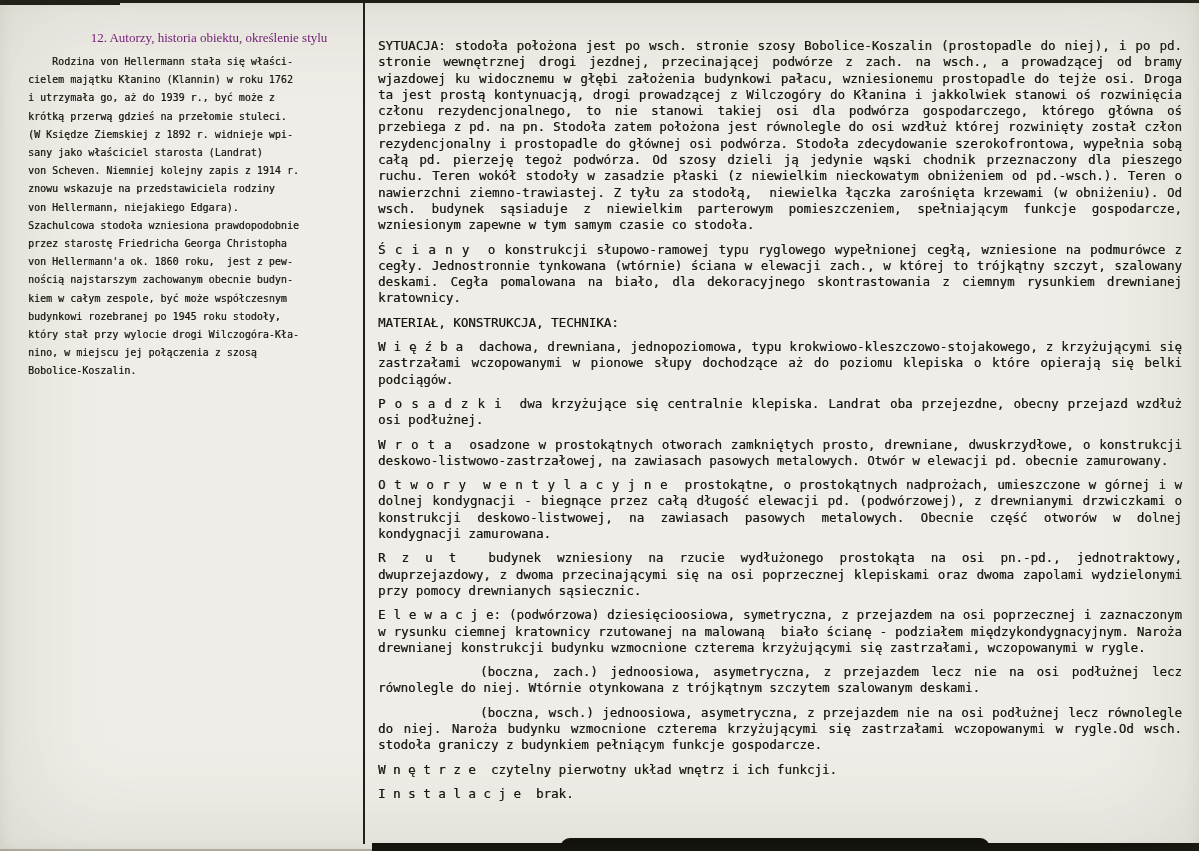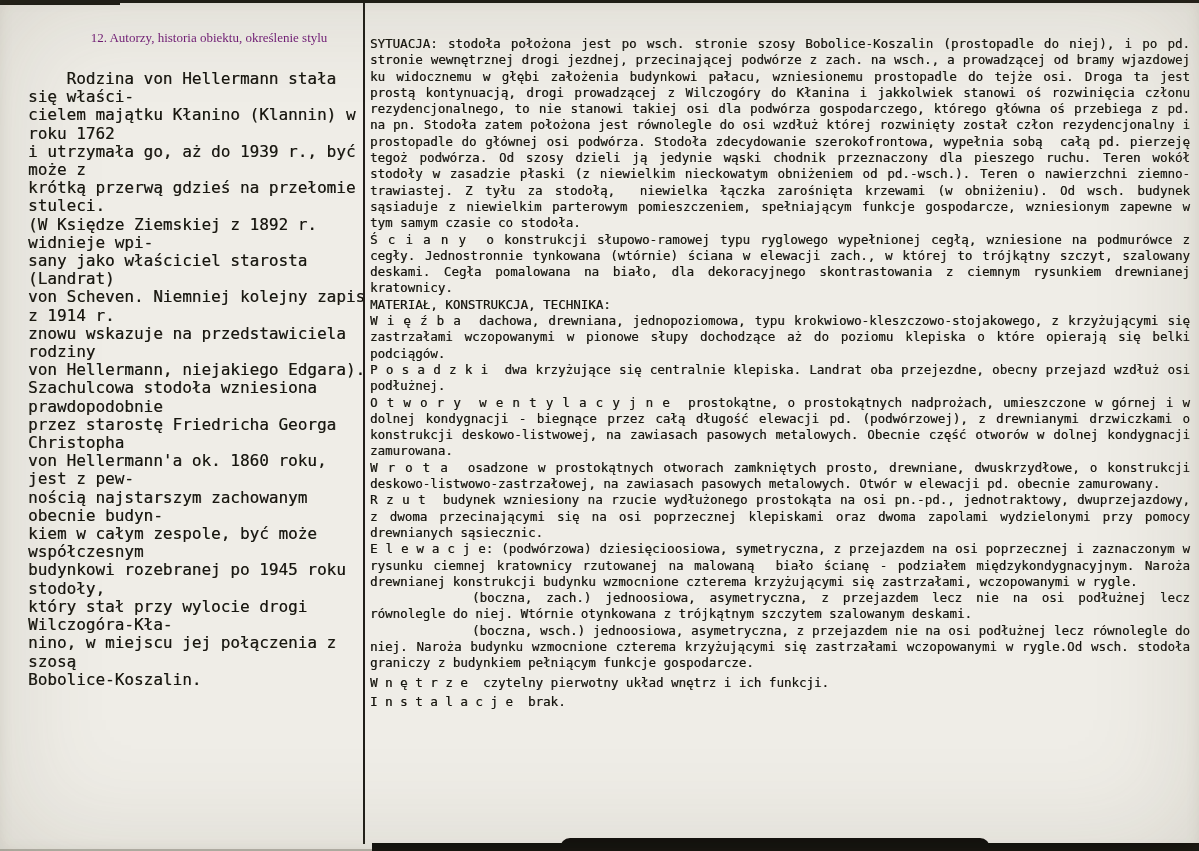--- a/index.html
+++ b/index.html
@@ -78,41 +78,41 @@
     position: absolute;
     left: 28px;
     top: 30px;
     width: 338px;
   }
   .left-heading {
     text-align: center;
     padding-left: 24px;
   }
   .left-body {
-    margin-top: 25px;
-    font-size: 16px;
+    margin-top: 8px;
+    font-size: 10px;
     line-height: 18.2px;
     white-space: pre-wrap;
   }
   .col-right {
     position: absolute;
     left: 370px;
     top: 30px;
     width: 820px;
   }
   .right-heading {
     padding-left: 2px;
   }
   .right-body {
     margin-top: 6px;
     font-size: 12.5px;
     line-height: 16.3px;
   }
   p.para {
-    margin: 0;
+    margin: 8px;
     white-space: pre-wrap;
     text-align: justify;
   }
   p.para.indented {
     text-indent: 102px;
   }
   p.para.gap-top {
     margin-top: 3px;
   }
 </style>
@@ -148,22 +148,22 @@
 
   <div class="column-divider"></div>
 
   <div class="col-right">
     <div class="right-body typewriter">
       <p class="para">SYTUACJA: stodoła położona jest po wsch. stronie szosy Bobolice-Koszalin (prostopadle do niej), i po pd. stronie wewnętrznej drogi jezdnej, przecinającej podwórze z zach. na wsch., a prowadzącej od bramy wjazdowej ku widocznemu w głębi założenia budynkowi pałacu, wzniesionemu prostopadle do tejże osi. Droga ta jest prostą kontynuacją, drogi prowadzącej z Wilczogóry do Kłanina i jakkolwiek stanowi oś rozwinięcia członu rezydencjonalnego, to nie stanowi takiej osi dla podwórza gospodarczego, którego główna oś przebiega z pd. na pn. Stodoła zatem położona jest równolegle do osi wzdłuż której rozwinięty został człon rezydencjonalny i prostopadle do głównej osi podwórza. Stodoła zdecydowanie szerokofrontowa, wypełnia sobą  całą pd. pierzeję tegoż podwórza. Od szosy dzieli ją jedynie wąski chodnik przeznaczony dla pieszego ruchu. Teren wokół stodoły w zasadzie płaski (z niewielkim nieckowatym obniżeniem od pd.-wsch.). Teren o nawierzchni ziemno-trawiastej. Z tyłu za stodołą,  niewielka łączka zarośnięta krzewami (w obniżeniu). Od wsch. budynek sąsiaduje z niewielkim parterowym pomieszczeniem, spełniającym funkcje gospodarcze, wzniesionym zapewne w tym samym czasie co stodoła.</p>
       <p class="para">Ś c i a n y  o konstrukcji słupowo-ramowej typu ryglowego wypełnionej cegłą, wzniesione na podmurówce z cegły. Jednostronnie tynkowana (wtórnie) ściana w elewacji zach., w której to trójkątny szczyt, szalowany deskami. Cegła pomalowana na biało, dla dekoracyjnego skontrastowania z ciemnym rysunkiem drewnianej kratownicy.</p>
       <p class="para">MATERIAŁ, KONSTRUKCJA, TECHNIKA:</p>
       <p class="para">W i ę ź b a  dachowa, drewniana, jednopoziomowa, typu krokwiowo-kleszczowo-stojakowego, z krzyżującymi się zastrzałami wczopowanymi w pionowe słupy dochodzące aż do poziomu klepiska o które opierają się belki podciągów.</p>
       <p class="para">P o s a d z k i  dwa krzyżujące się centralnie klepiska. Landrat oba przejezdne, obecny przejazd wzdłuż osi podłużnej.</p>
+      <p class="para">W r o t a  osadzone w prostokątnych otworach zamkniętych prosto, drewniane, dwuskrzydłowe, o konstrukcji deskowo-listwowo-zastrzałowej, na zawiasach pasowych metalowych. Otwór w elewacji pd. obecnie zamurowany.</p>
       <p class="para">O t w o r y  w e n t y l a c y j n e  prostokątne, o prostokątnych nadprożach, umieszczone w górnej i w dolnej kondygnacji - biegnące przez całą długość elewacji pd. (podwórzowej), z drewnianymi drzwiczkami o konstrukcji deskowo-listwowej, na zawiasach pasowych metalowych. Obecnie część otworów w dolnej kondygnacji zamurowana.</p>
-      <p class="para">W r o t a  osadzone w prostokątnych otworach zamkniętych prosto, drewniane, dwuskrzydłowe, o konstrukcji deskowo-listwowo-zastrzałowej, na zawiasach pasowych metalowych. Otwór w elewacji pd. obecnie zamurowany.</p>
       <p class="para">R z u t  budynek wzniesiony na rzucie wydłużonego prostokąta na osi pn.-pd., jednotraktowy, dwuprzejazdowy, z dwoma przecinającymi się na osi poprzecznej klepiskami oraz dwoma zapolami wydzielonymi przy pomocy drewnianych sąsiecznic.</p>
       <p class="para">E l e w a c j e: (podwórzowa) dziesięcioosiowa, symetryczna, z przejazdem na osi poprzecznej i zaznaczonym w rysunku ciemnej kratownicy rzutowanej na malowaną  biało ścianę - podziałem międzykondygnacyjnym. Naroża drewnianej konstrukcji budynku wzmocnione czterema krzyżującymi się zastrzałami, wczopowanymi w rygle.</p>
       <p class="para indented">(boczna, zach.) jednoosiowa, asymetryczna, z przejazdem lecz nie na osi podłużnej lecz równolegle do niej. Wtórnie otynkowana z trójkątnym szczytem szalowanym deskami.</p>
       <p class="para indented">(boczna, wsch.) jednoosiowa, asymetryczna, z przejazdem nie na osi podłużnej lecz równolegle do niej. Naroża budynku wzmocnione czterema krzyżującymi się zastrzałami wczopowanymi w rygle.Od wsch. stodoła graniczy z budynkiem pełniącym funkcje gospodarcze.</p>
       <p class="para gap-top">W n ę t r z e  czytelny pierwotny układ wnętrz i ich funkcji.</p>
       <p class="para gap-top">I n s t a l a c j e  brak.</p>
     </div>
   </div>
 
   <div class="scan-edge-bottom"></div>

